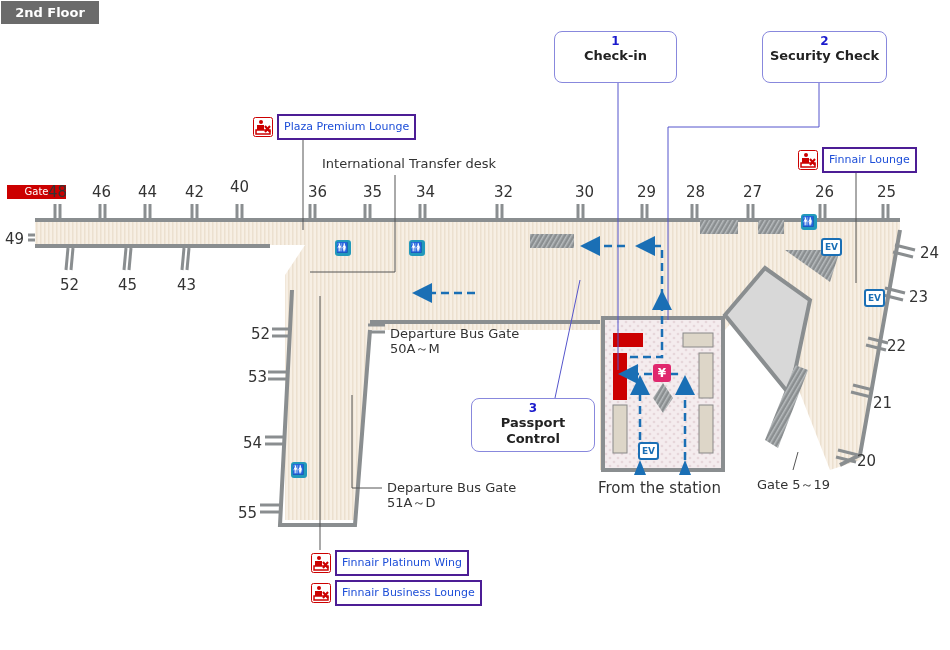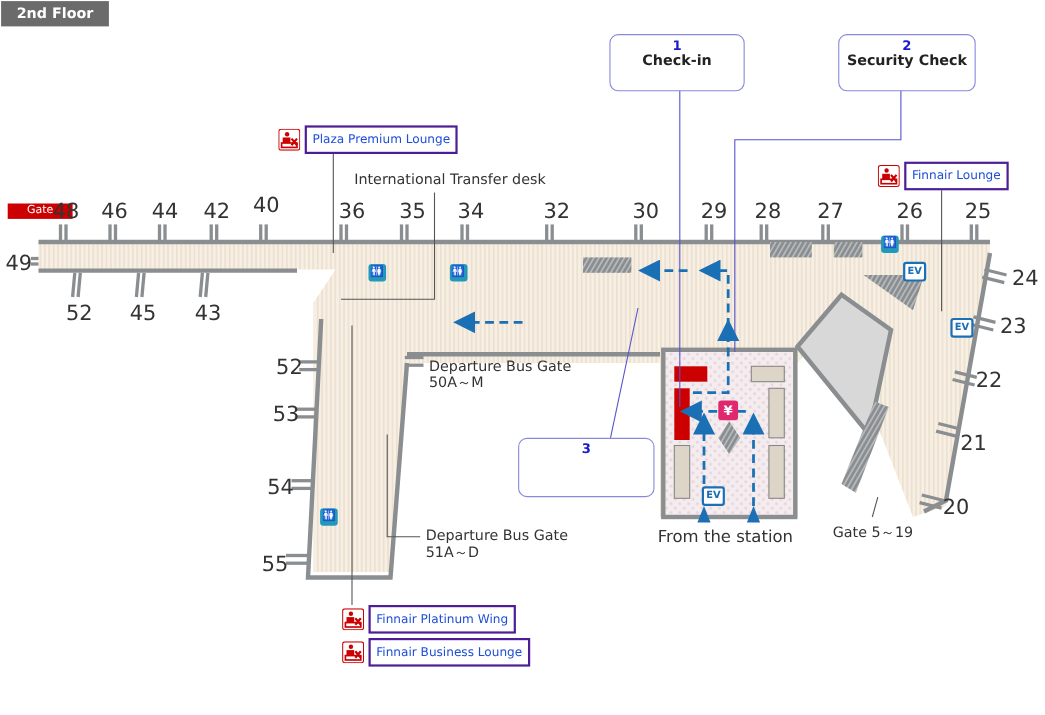--- a/index.html
+++ b/index.html
@@ -3,21 +3,21 @@
 <meta charset="utf-8">
 <style>
   html, body { margin: 0; padding: 0; background: #ffffff; }
   body { width: 950px; height: 650px; position: relative; overflow: hidden;
          font-family: "DejaVu Sans", sans-serif; color: #333; }
   #map { position: absolute; left: 0; top: 0; width: 950px; height: 650px; }
   .floor-badge { position: absolute; left: 1px; top: 1px; width: 98px; height: 23px;
     background: #6b6b6b; color: #fff; font-weight: bold; font-size: 13px;
     line-height: 23px; text-align: center; }
   .label { position: absolute; font-size: 13px; color: #333; white-space: nowrap; line-height: 15px; }
-  .gate-num { position: absolute; font-size: 19px; color: #333; line-height: 15px; }
+  .gate-num { position: absolute; font-size: 15px; color: #333; line-height: 15px; }
   .gate-tag { position: absolute; left: 7px; top: 185px; width: 59px; height: 14px;
     background: #cc0000; color: #fff; font-size: 10px; line-height: 14px; text-align: center; }
   .lounge { position: absolute; height: 24px; display: flex; align-items: center; }
   .lounge .licon { width: 20px; height: 20px; margin-right: 4px; }
   .lounge .lbox { border: 2px solid #4c1d95; background: #fff; padding: 0 5px; height: 22px;
     line-height: 22px; font-size: 11px; color: #1d4ed8; }
   .step-box { position: absolute; border: 1px solid #8888dd; border-radius: 8px; background: #fff;
     text-align: center; }
   .step-box .num { color: #1a1acc; font-weight: bold; font-size: 12px; line-height: 14px; margin-top: 2px; }
   .step-box .title { color: #222; font-weight: bold; font-size: 13px; line-height: 16px; }
@@ -247,20 +247,21 @@
 <div class="step-box" style="left:554px;top:31px;width:121px;height:50px">
   <div class="num">1</div>
   <div class="title">Check-in</div>
 </div>
 <div class="step-box" style="left:762px;top:31px;width:123px;height:50px">
   <div class="num">2</div>
   <div class="title">Security Check</div>
 </div>
 <div class="step-box" style="left:471px;top:398px;width:122px;height:52px">
   <div class="num">3</div>
+  <div class="title">Passport Control</div>
 </div>
 
 <span class="label" style="left:322px;top:156px">International Transfer desk</span>
 <span class="label" style="left:390px;top:326px">Departure Bus Gate</span>
 <span class="label" style="left:390px;top:341px">50A～M</span>
 <span class="label" style="left:387px;top:480px">Departure Bus Gate</span>
 <span class="label" style="left:387px;top:495px">51A～D</span>
 <span class="label" style="left:598px;top:481px;font-size:15px">From the station</span>
 <span class="label" style="left:757px;top:477px">Gate 5～19</span>
 

